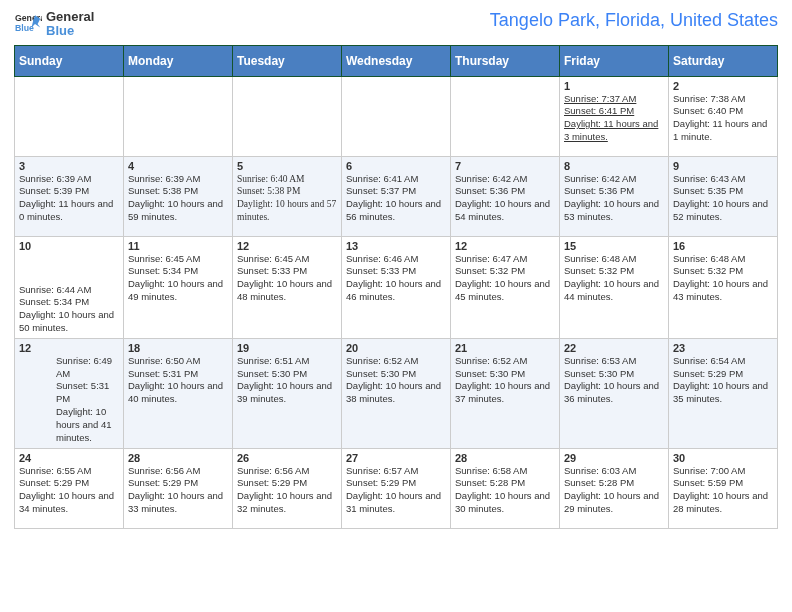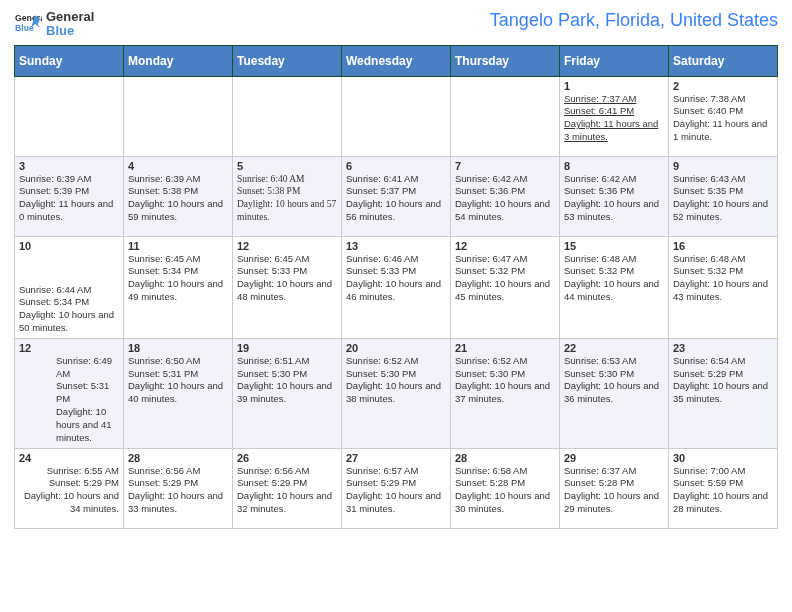--- a/index.html
+++ b/index.html
@@ -269,21 +269,21 @@
           <td>
             <span class="day-num">23</span>
             <div class="cell-info" style="white-space: pre-line;">Sunrise: 6:54 AM
 Sunset: 5:29 PM
 Daylight: 10 hours and 35 minutes.</div>
           </td>
         </tr>
         <tr>
           <td>
             <span class="day-num">24</span>
-            <div class="cell-info" style="white-space: pre-line; text-align: right;">Sunrise: 6:55 AM
+            <div class="cell-info" style="white-space: pre-line;">Sunrise: 6:55 AM
 Sunset: 5:29 PM
 Daylight: 10 hours and 34 minutes.</div>
           </td>
           <td>
             <span class="day-num">28</span>
             <div class="cell-info" style="white-space: pre-line;">Sunrise: 6:56 AM
 Sunset: 5:29 PM
 Daylight: 10 hours and 33 minutes.</div>
           </td>
           <td>
@@ -299,21 +299,21 @@
 Daylight: 10 hours and 31 minutes.</div>
           </td>
           <td>
             <span class="day-num">28</span>
             <div class="cell-info" style="white-space: pre-line;">Sunrise: 6:58 AM
 Sunset: 5:28 PM
 Daylight: 10 hours and 30 minutes.</div>
           </td>
           <td>
             <span class="day-num">29</span>
-            <div class="cell-info" style="white-space: pre-line;">Sunrise: 6:37 AM
+            <div class="cell-info" style="white-space: pre-line;">Sunrise: 6:03 AM
 Sunset: 5:28 PM
 Daylight: 10 hours and 29 minutes.</div>
           </td>
           <td>
             <span class="day-num">30</span>
             <div class="cell-info" style="white-space: pre-line;">Sunrise: 7:00 AM
 Sunset: 5:59 PM
 Daylight: 10 hours and 28 minutes.</div>
           </td>
         </tr>

